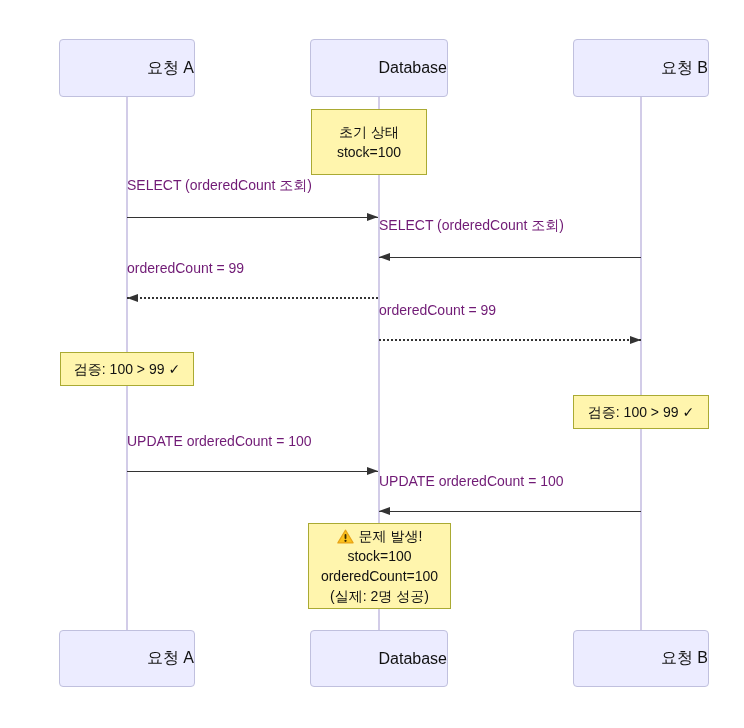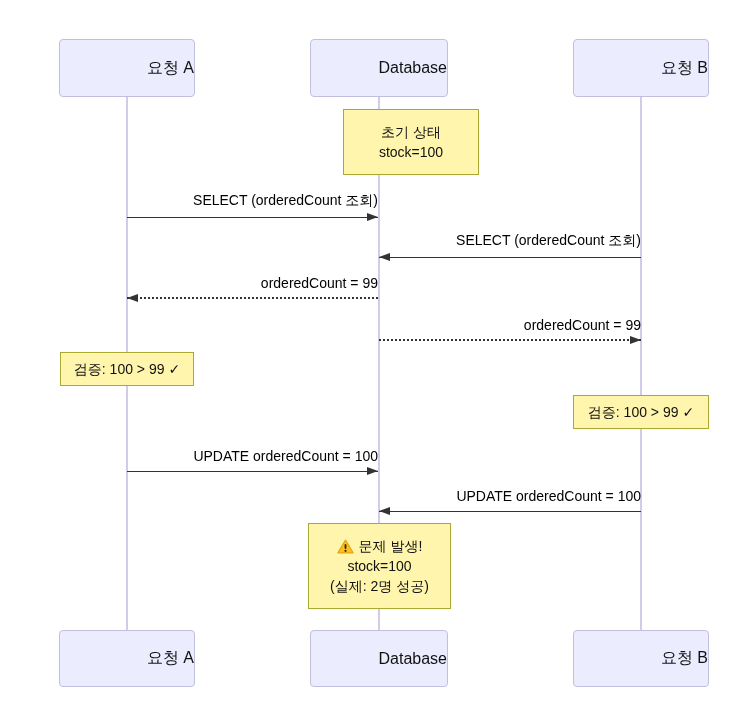--- a/index.html
+++ b/index.html
@@ -53,24 +53,24 @@
     justify-content: center;
     gap: 5px;
   }
   .msg {
     position: absolute;
     height: 22px;
   }
   .msg-label {
     position: absolute;
     left: 0; right: 0;
-    bottom: 8px;
-    text-align: right;
+    bottom: 23px;
+    text-align: left;
     font-size: 14px;
-    color: #000000;
+    color: #701a75;
     white-space: nowrap;
   }
   .msg-line {
     position: absolute;
     left: 0; right: 0; bottom: 0;
     height: 0;
     border-top: 1.5px solid #333;
   }
   .msg-line.dotted {
     border-top: 2px dotted #333;
@@ -98,21 +98,21 @@
   <div class="actor" style="left:59px; top:39px; width:136px;">
     <span>요청 A</span>
   </div>
   <div class="actor" style="left:310px; top:39px; width:138px;">
     <span>Database</span>
   </div>
   <div class="actor" style="left:573px; top:39px; width:136px;">
     <span>요청 B</span>
   </div>
 
-  <div class="note" style="left:311px; top:109px; width:136px; height:66px;margin-left:32px;">
+  <div class="note" style="left:311px; top:109px; width:116px; height:66px;">
     <div>초기 상태</div>
     <div>stock=100</div>
   </div>
 
   <div class="msg" style="left:127px; top:196px; width:251px;">
     <div class="msg-label">SELECT (orderedCount 조회)</div>
     <div class="msg-line"></div>
     <span class="arr right"></span>
   </div>
 
@@ -157,20 +157,21 @@
   <div class="note" style="left:308px; top:523px; width:143px; height:86px;">
     <div class="warn-line">
       <svg class="warning-icon" width="17" height="15" viewBox="0 0 24 21">
         <path d="M12 1.5 L22.8 19.5 H1.2 Z" fill="#fcc21c" stroke="#e8a317" stroke-width="1.6" stroke-linejoin="round"></path>
         <rect x="10.7" y="7" width="2.6" height="7" rx="1.3" fill="#3d2b00"></rect>
         <circle cx="12" cy="16.6" r="1.6" fill="#3d2b00"></circle>
       </svg>
       <span>문제 발생!</span>
     </div>
     <div>stock=100</div>
+    <div>orderedCount=100</div>
     <div>(실제: 2명 성공)</div>
   </div>
 
   <div class="actor" style="left:59px; top:630px; width:136px; height:57px;">
     <span>요청 A</span>
   </div>
   <div class="actor" style="left:310px; top:630px; width:138px; height:57px;">
     <span>Database</span>
   </div>
   <div class="actor" style="left:573px; top:630px; width:136px; height:57px;">

